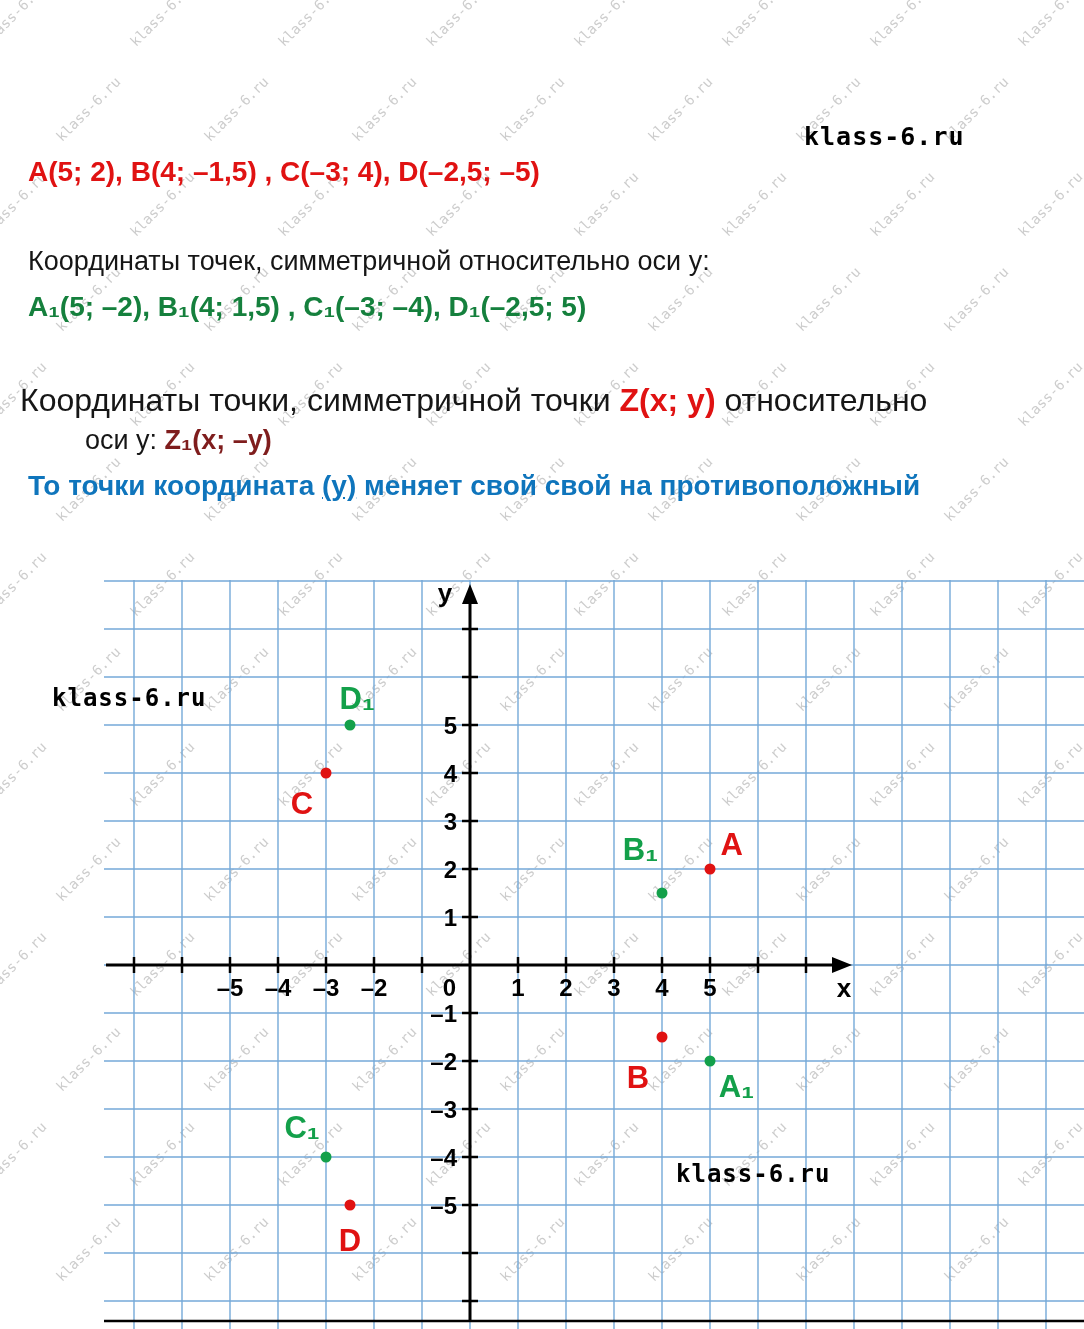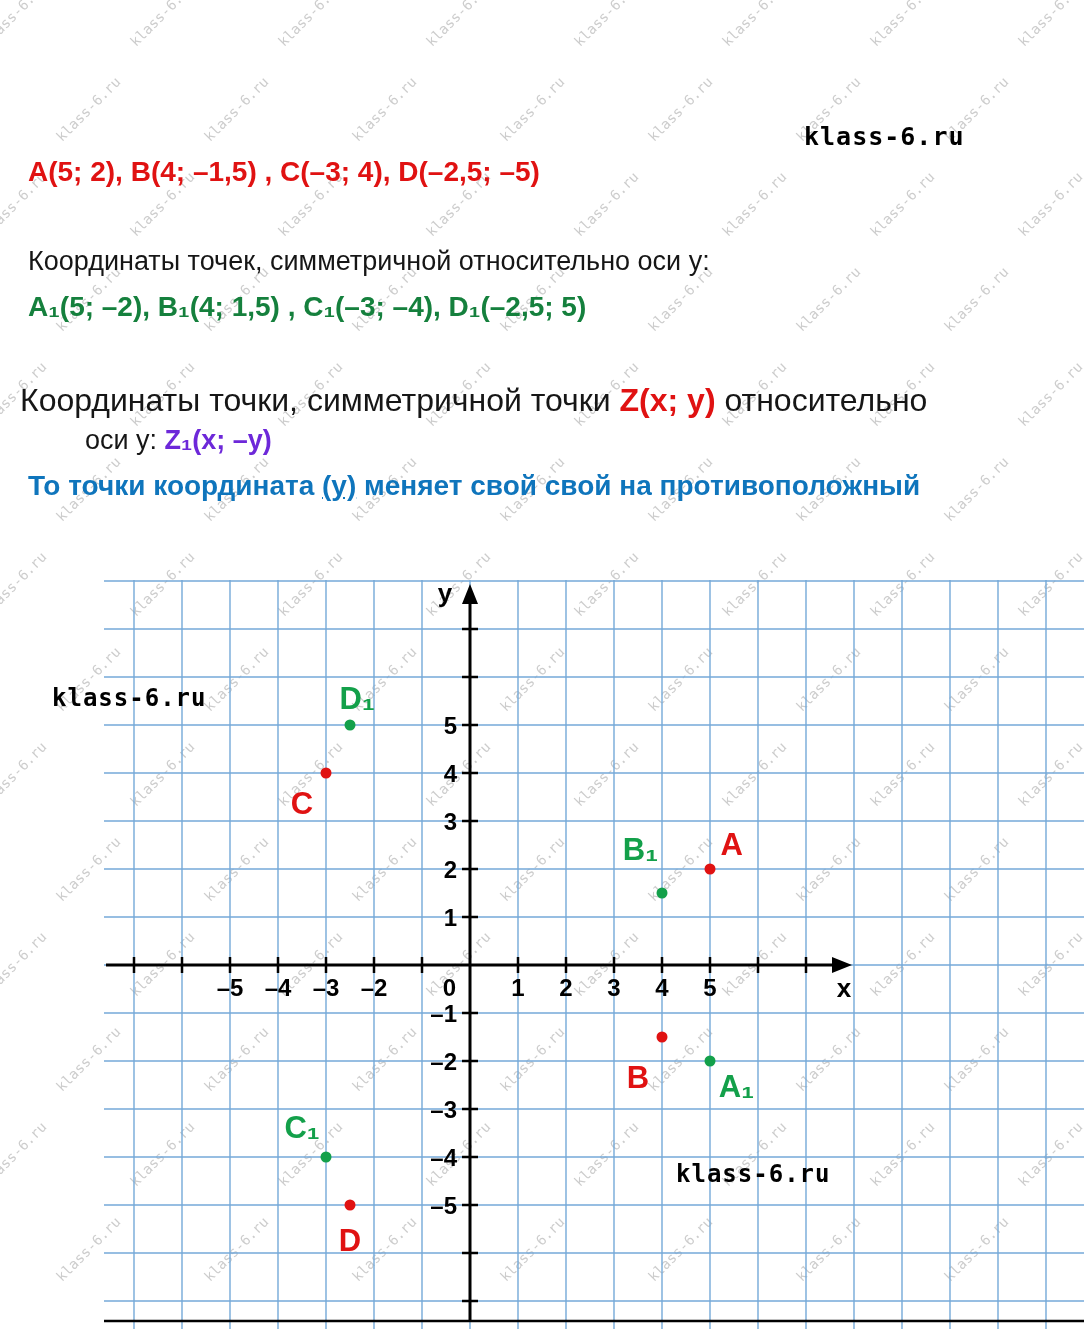--- a/index.html
+++ b/index.html
@@ -150,21 +150,21 @@
 
     <div class="black-line abs">Координаты точек, симметричной относительно оси y:</div>
 
     <div class="sym-line abs" style="color:#15803d">A₁(5; –2), B₁(4; 1,5) , C₁(–3; –4), D₁(–2,5; 5)</div>
 
     <div class="rule1 abs">
       <span>Координаты точки, симметричной точки </span><span class="bold-seg" style="color:#e01212">Z(x; y)</span><span> относительно</span>
     </div>
 
     <div class="rule2 abs">
-      <span>оси y: </span><span class="bold-seg" style="color:#6d28d9">Z₁(x; –y)</span>
+      <span>оси y: </span><span class="bold-seg" style="color:#7f1d1d">Z₁(x; –y)</span>
     </div>
 
     <div class="concl abs" style="color:#0f75bc">
       <span>То точки координата </span><span style="text-decoration:underline">(y)</span><span> меняет свой свой на противоположный</span>
     </div>
 
     <svg id="plane" style="position:absolute;left:104px;top:580px;" width="980" height="749" viewBox="0 0 980 749">
         <line x1="30" y1="0" x2="30" y2="749" stroke="#74a9d8" stroke-width="1.4"></line>
         <line x1="78" y1="0" x2="78" y2="749" stroke="#74a9d8" stroke-width="1.4"></line>
         <line x1="126" y1="0" x2="126" y2="749" stroke="#74a9d8" stroke-width="1.4"></line>

